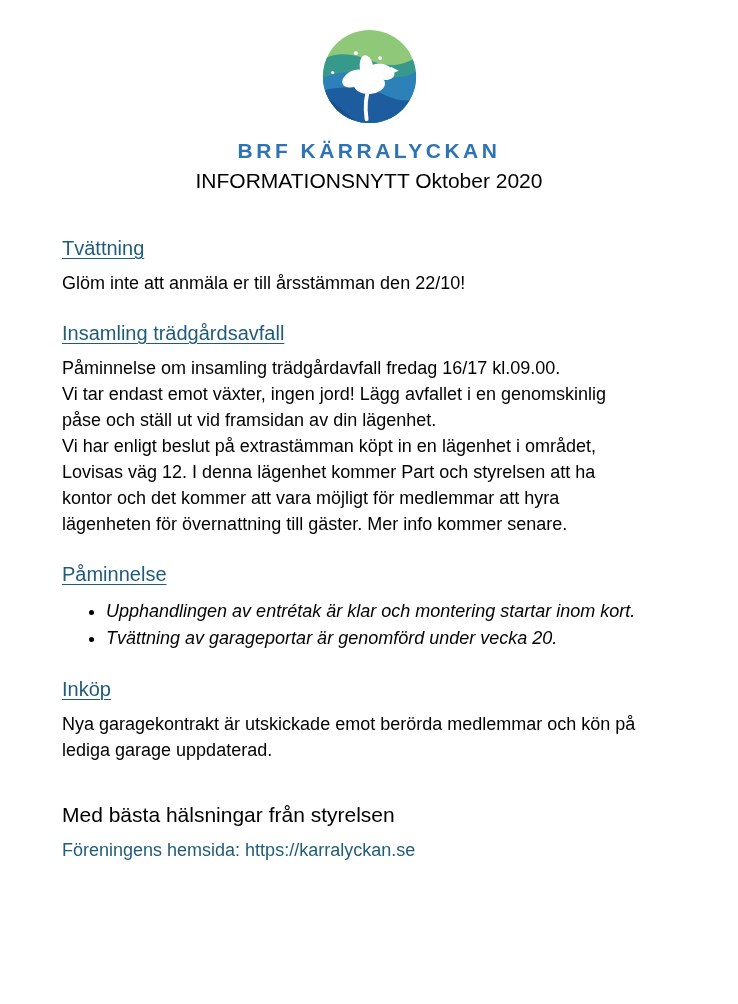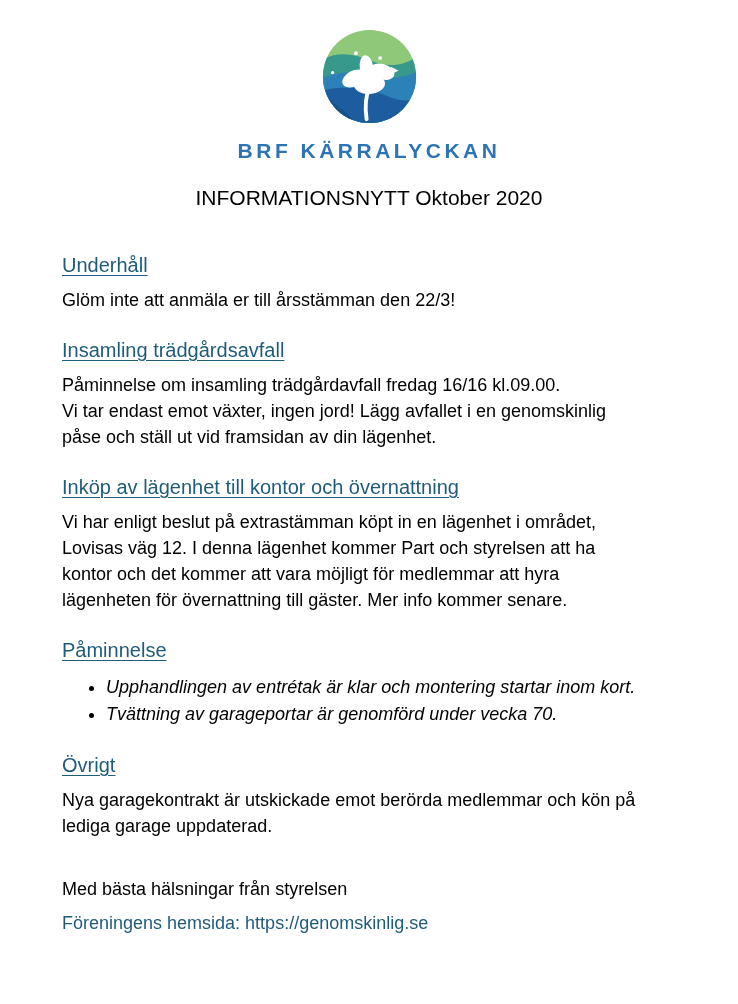--- a/index.html
+++ b/index.html
@@ -17,21 +17,21 @@
   .doc-header { width: 614px; text-align: center; }
   .logo-wrap { line-height: 0; }
   .logo-wrap svg { width: 97px; height: 97px; }
   .brand {
     margin-top: 14px;
     font-size: 21px;
     font-weight: 600;
     letter-spacing: 3.5px;
     color: var(--brand, #2e74b5);
   }
-  .title { margin-top: 23px; font-size: 21px; color: #000; }
+  .title { margin-top: 6px; font-size: 21px; color: #000; }
 
   
   h2.sec-heading {
     margin: 26px 0 10px 0;
     font-size: 20px;
     font-weight: 400;
     color: var(--heading, #1f5c7a);
     text-decoration: underline;
     text-underline-offset: 3px;
     text-decoration-thickness: 1px;
@@ -41,21 +41,21 @@
     margin: 0;
     font-size: 18px;
     line-height: 26px;
     white-space: pre-line;
     max-width: 646px;
   }
   ul.bullets { margin: 12px 0 0 0; padding: 0 0 0 44px; font-style: italic; }
   ul.bullets li { font-size: 18px; line-height: 27px; }
 
   
-  .closing { margin: 40px 0 0 0; font-size: 18px; color: #000; }
+  .closing { margin: 40px 0 0 0; font-size: 21px; color: #000; }
   .website { margin: 13px 0 0 0; font-size: 18px; color: var(--link, #1f5c7a); }
   .website a { color: inherit; text-decoration: none; cursor: pointer; }
 </style>
 </head>
 <body>
 
 <div class="page">
 
   <header class="doc-header">
     <div class="logo-wrap">
@@ -84,51 +84,50 @@
             <circle cx="27" cy="57" r="1.4"></circle>
           </g>
         </g>
       </svg>
     </div>
     <div class="brand">BRF KÄRRALYCKAN</div>
     <div class="title">INFORMATIONSNYTT Oktober 2020</div>
   </header>
 
   <section class="first">
-    <h2 class="sec-heading">Underhåll</h2>
-    <p class="body-text">Glöm inte att anmäla er till årsstämman den 22/3!</p>
+    <h2 class="sec-heading">Tvättning</h2>
+    <p class="body-text">Glöm inte att anmäla er till årsstämman den 22/10!</p>
   </section>
 
   <section>
     <h2 class="sec-heading">Insamling trädgårdsavfall</h2>
-    <p class="body-text">Påminnelse om insamling trädgårdavfall fredag 16/16 kl.09.00.
+    <p class="body-text">Påminnelse om insamling trädgårdavfall fredag 16/17 kl.09.00.
 Vi tar endast emot växter, ingen jord! Lägg avfallet i en genomskinlig
 påse och ställ ut vid framsidan av din lägenhet.</p>
   </section>
 
   <section>
-    <h2 class="sec-heading">Inköp av lägenhet till kontor och övernattning</h2>
     <p class="body-text">Vi har enligt beslut på extrastämman köpt in en lägenhet i området,
 Lovisas väg 12. I denna lägenhet kommer Part och styrelsen att ha
 kontor och det kommer att vara möjligt för medlemmar att hyra
 lägenheten för övernattning till gäster. Mer info kommer senare.</p>
   </section>
 
   <section>
     <h2 class="sec-heading">Påminnelse</h2>
     <ul class="bullets">
       <li>Upphandlingen av entrétak är klar och montering startar inom kort.</li>
-      <li>Tvättning av garageportar är genomförd under vecka 70.</li>
+      <li>Tvättning av garageportar är genomförd under vecka 20.</li>
     </ul>
   </section>
 
   <section>
-    <h2 class="sec-heading">Övrigt</h2>
+    <h2 class="sec-heading">Inköp</h2>
     <p class="body-text">Nya garagekontrakt är utskickade emot berörda medlemmar och kön på
 lediga garage uppdaterad.</p>
   </section>
 
   <footer>
     <p class="closing">Med bästa hälsningar från styrelsen</p>
-    <p class="website"><span>Föreningens hemsida: </span><a href="#">https://genomskinlig.se</a></p>
+    <p class="website"><span>Föreningens hemsida: </span><a href="#">https://karralyckan.se</a></p>
   </footer>
 
 </div>
 
 </body></html>

